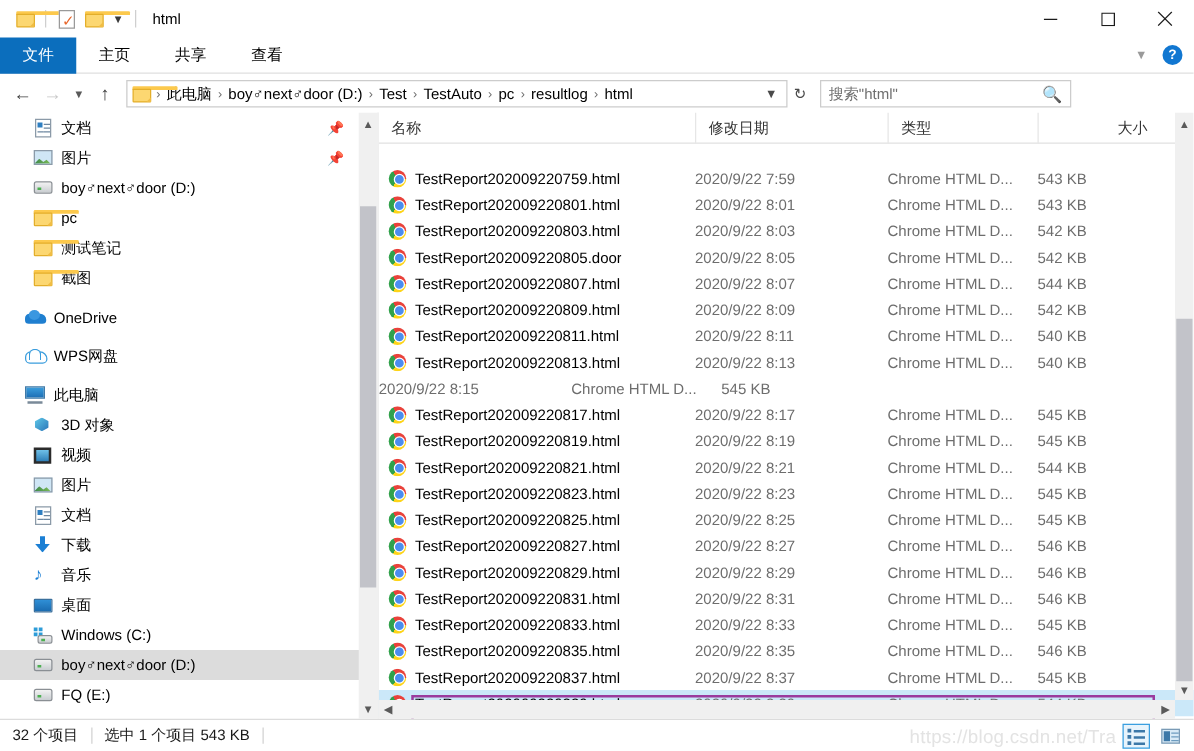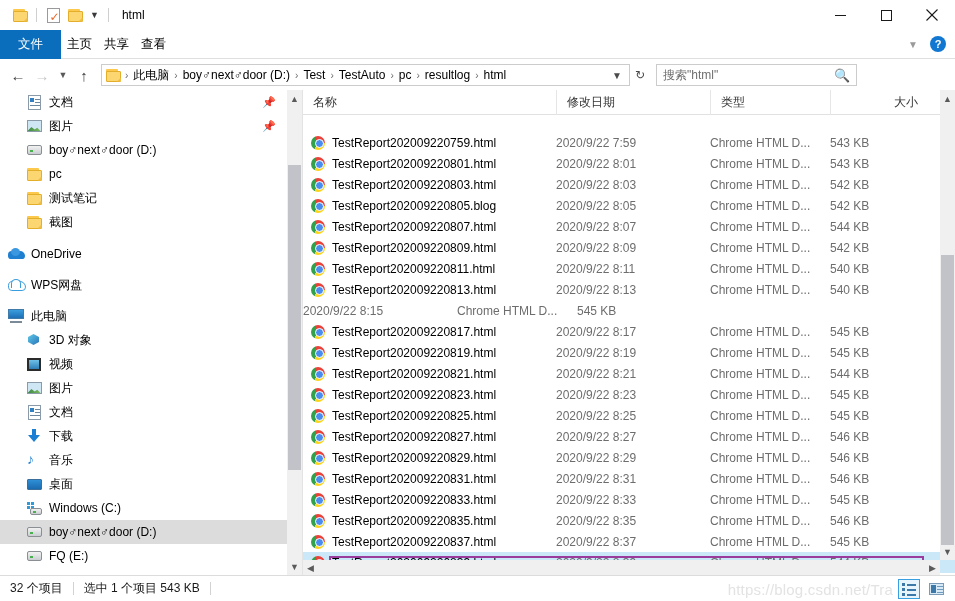--- a/index.html
+++ b/index.html
@@ -54,21 +54,21 @@
   .wc svg { display: block; }
 
   
   .ribbon {
     position: absolute; left: 0; top: 30px; width: 955px; height: 29px;
     background: #ffffff; display: flex; align-items: stretch;
     border-bottom: 1px solid #dfdfdf;
   }
   .tab {
     display: flex; align-items: center; justify-content: center;
-    padding: 0 6px; font-size: 12.5px; color: #000; height: 29px;
+    padding: 0 18px; font-size: 12.5px; color: #000; height: 29px;
   }
   .tab.active { background: #0b6ebd; color: #ffffff; padding: 0 18px; }
   .ribbon-right { margin-left: auto; display: flex; align-items: center; padding-right: 9px; gap: 12px; }
   .chev-down { font-size: 10px; color: #9a9a9a; }
   .help-ico {
     width: 16px; height: 16px; border-radius: 50%; background: #1177d1; color: #fff;
     font-size: 11px; font-weight: bold; display: flex; align-items: center; justify-content: center;
   }
 
   
@@ -106,21 +106,21 @@
   
   .body { position: absolute; left: 0; top: 90px; width: 955px; height: 485px; display: flex; }
 
   
   .sidebar {
     position: relative; width: 303px; height: 485px; background: #ffffff;
     overflow: hidden; border-right: 1px solid #e3e3e3;
   }
   .nav-list { position: absolute; left: 0; top: 0; width: 288px; }
   .nav-item {
-    display: flex; align-items: center; height: 24px; padding-left: 8px;
+    display: flex; align-items: center; height: 24px; padding-left: 20px;
     font-size: 12px; color: #000; white-space: nowrap;
   }
   .nav-item.selected { background: #dcdcdc; }
   .nav-item .ni-ico {
     width: 16px; height: 16px; margin-right: 7px; flex: 0 0 16px;
     display: flex; align-items: center; justify-content: center;
   }
   .nav-item .pin { margin-left: auto; margin-right: 12px; color: #7d8a96; font-size: 11px; }
   .indent-1 { padding-left: 26px; }
   .indent-2 { padding-left: 26px; }
@@ -639,21 +639,21 @@
               <span class="chrome-ico"></span>
               <span class="fname">TestReport202009220803.html</span>
             </span>
           <span class="cell-date">2020/9/22 8:03</span>
           <span class="cell-type">Chrome HTML D...</span>
           <span class="cell-size">542 KB</span>
         </div>
         <div class="row">
           <span class="cell-name">
               <span class="chrome-ico"></span>
-              <span class="fname">TestReport202009220805.blog</span>
+              <span class="fname">TestReport202009220805.door</span>
             </span>
           <span class="cell-date">2020/9/22 8:05</span>
           <span class="cell-type">Chrome HTML D...</span>
           <span class="cell-size">542 KB</span>
         </div>
         <div class="row">
           <span class="cell-name">
               <span class="chrome-ico"></span>
               <span class="fname">TestReport202009220807.html</span>
             </span>

